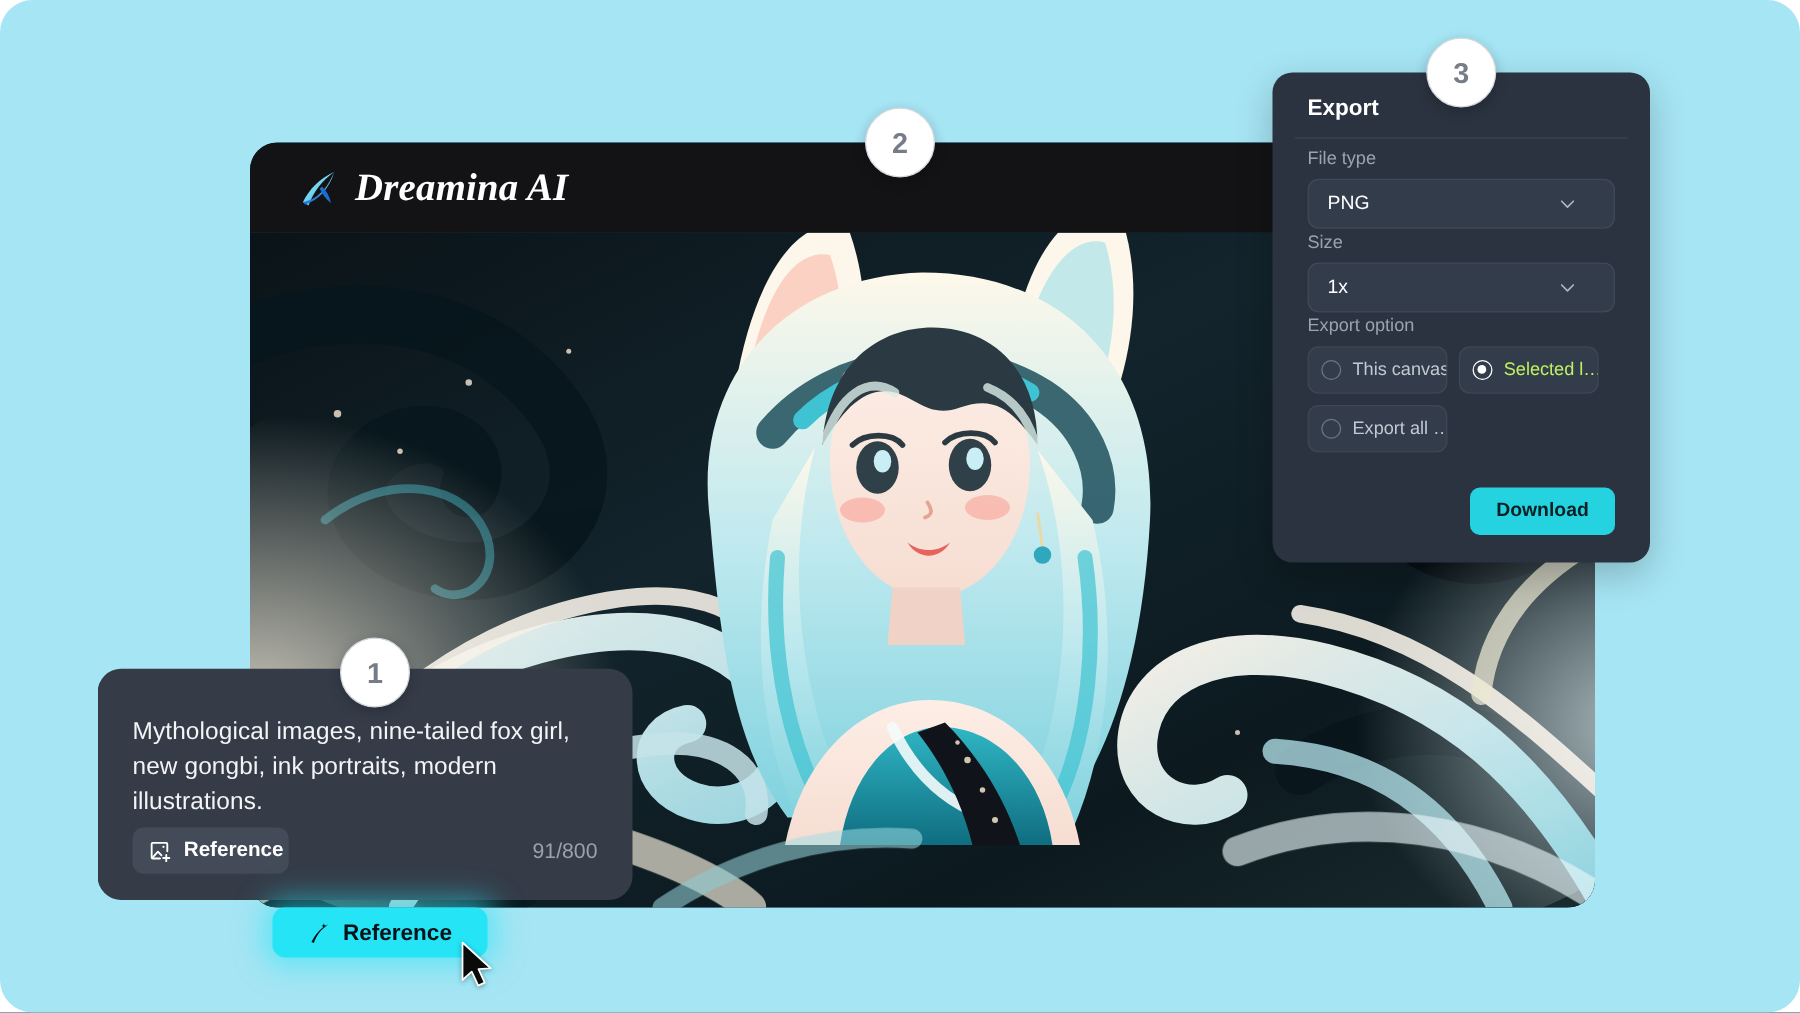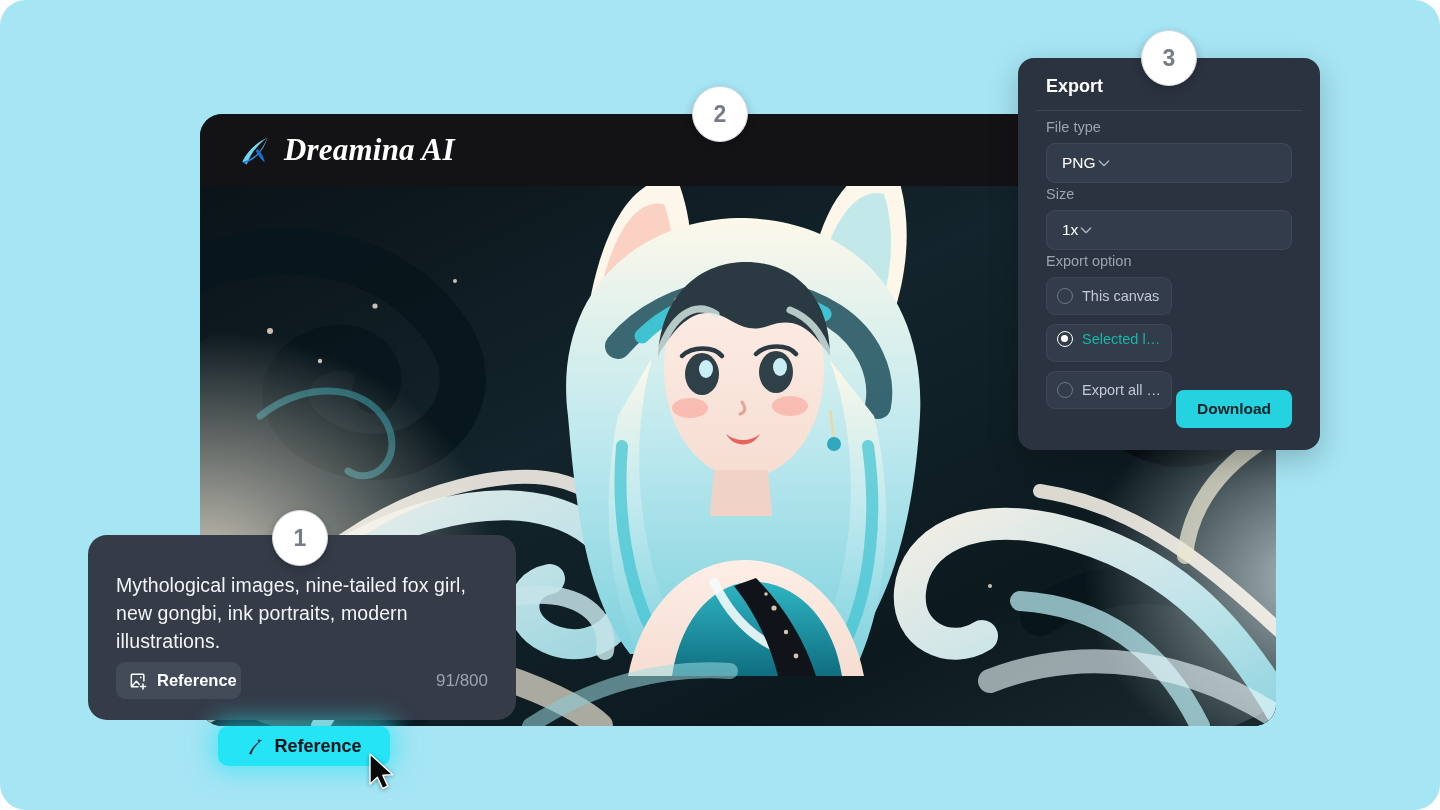--- a/index.html
+++ b/index.html
@@ -64,21 +64,21 @@
     width: 100%;
     height: 540px;
     overflow: hidden;
     background: #0c1317;
   }
   #artwork svg { display: block; width: 100%; height: 100%; }
 
   
   #prompt-panel {
     position: absolute;
-    left: 88px;
+    left: 78px;
     top: 535px;
     width: 428px;
     height: 185px;
     background: #353c48;
     border-radius: 19px;
     z-index: 20;
     padding: 36px 28px 0 28px;
   }
   #prompt-text {
     color: #f2f4f6;
@@ -178,47 +178,48 @@
     margin-top: 3px;
     margin-bottom: 8px;
   }
   .select-box {
     height: 40px;
     background: #333c4a;
     border: 1px solid rgba(255,255,255,.07);
     border-radius: 9px;
     display: flex;
     align-items: center;
+    justify-content: space-between;
     padding: 0 29px 0 15px;
     color: #fff;
     font-size: 15.5px;
   }
   .chev { color: #aeb6c0; }
   #option-grid {
     display: flex;
     flex-wrap: wrap;
     gap: 9px;
     margin-top: 8px;
   }
   .opt-pill {
-    width: 126px;
+    width: 112px;
     height: 38px;
     background: #333c4a;
     border: 1px solid rgba(255,255,255,.06);
     border-radius: 9px;
     display: flex;
     align-items: center;
     gap: 9px;
-    padding: 14px 10px;
+    padding: 0 10px;
     color: #c2c9d2;
     font-size: 14.5px;
     white-space: nowrap;
     overflow: hidden;
   }
-  .opt-pill.selected { color: #14b8a6; align-items: flex-end; }
+  .opt-pill.selected { color: #bef264; }
   .radio {
     width: 16px; height: 16px;
     border-radius: 50%;
     border: 1.6px solid #6c7683;
     flex: none;
     position: relative;
   }
   .opt-pill.selected .radio { border-color: #fff; }
   .opt-pill.selected .radio::after {
     content: "";

